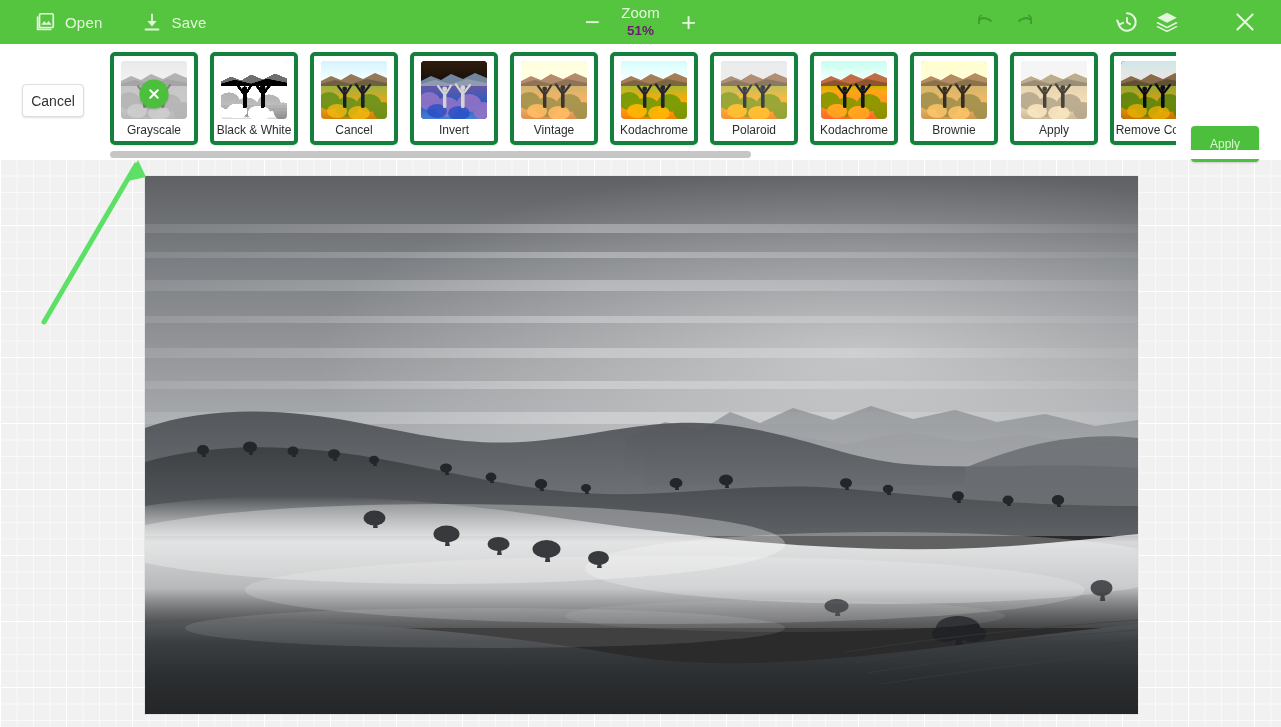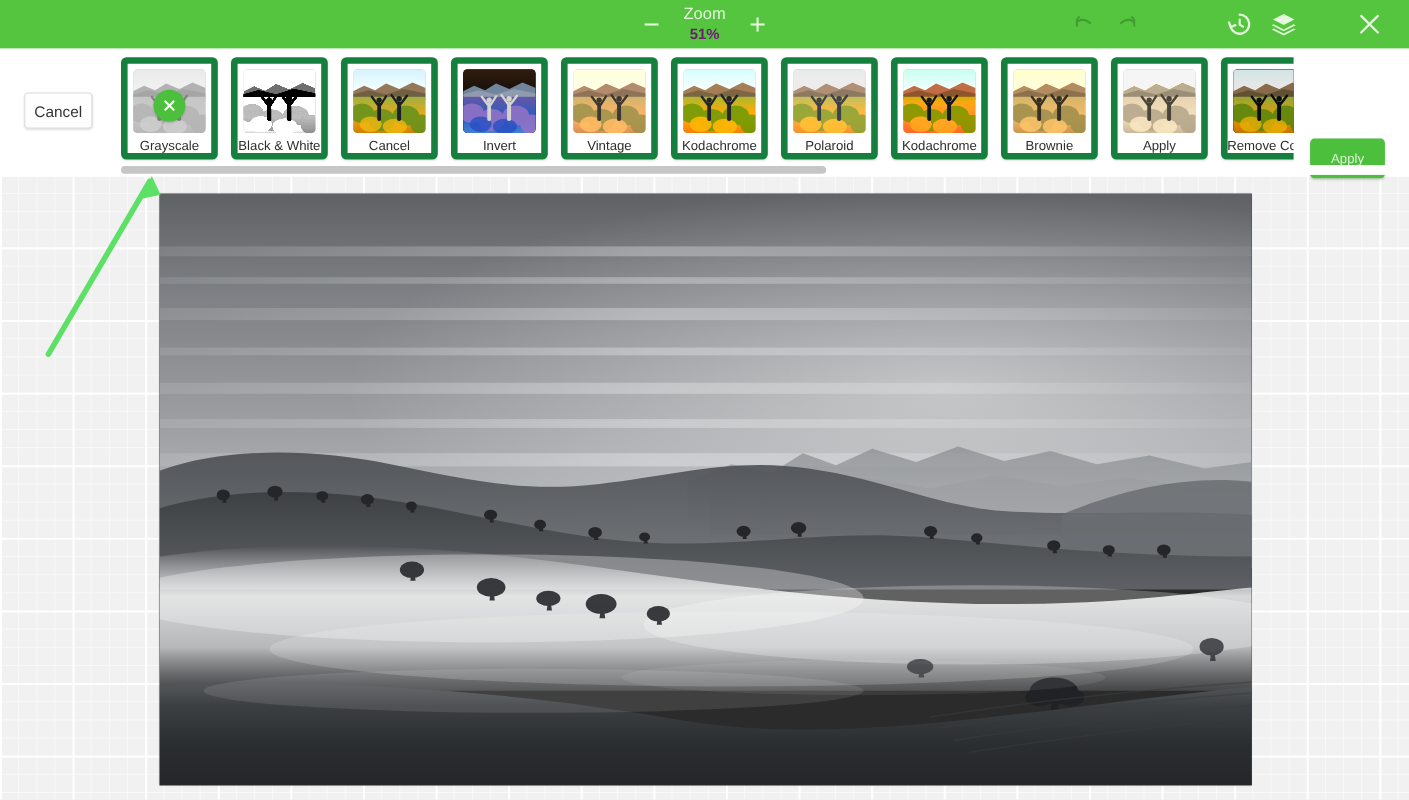--- a/index.html
+++ b/index.html
@@ -137,21 +137,21 @@
     height: 104px;
     align-items: flex-start;
     padding-top: 4px;
   }
   .filter-card {
     flex: 0 0 auto;
     width: 88px;
     height: 93px;
     margin-right: 12px;
     background: #ffffff;
-    border: 6px solid #15803d;
+    border: 4px solid #15803d;
     border-radius: 5px;
     box-shadow: 0 1px 2px rgba(0,0,0,0.10);
     display: flex; flex-direction: column;
     align-items: center;
     padding-top: 5px;
     cursor: pointer;
     position: relative;
     overflow: hidden;
   }
   .thumb {
@@ -235,20 +235,44 @@
     z-index: 60;
   }
 </style>
 </head>
 <body>
 
 <div id="app">
 
   <div class="toolbar">
 
+    <div class="tb-left">
+
+      <div class="tb-btn">
+        <span class="ico">
+          <svg width="22" height="22" viewBox="0 0 24 24">
+            <path d="M3 6h2v13h14v2H3V6z" fill="#e4f7dd"></path>
+            <rect x="6" y="3" width="15" height="15" rx="1.5" fill="none" stroke="#e4f7dd" stroke-width="1.9"></rect>
+            <path d="M8 15l3.2-4 2.4 2.6L16 11l3 4H8z" fill="#e4f7dd"></path>
+          </svg>
+        </span>
+        <span class="lbl">Open</span>
+      </div>
+
+      <div class="tb-btn">
+        <span class="ico">
+          <svg width="22" height="22" viewBox="0 0 24 24">
+            <path d="M11 3h2v8h4l-5 6-5-6h4V3z" fill="#e4f7dd"></path>
+            <rect x="4" y="19" width="16" height="2.2" rx="1" fill="#e4f7dd"></rect>
+          </svg>
+        </span>
+        <span class="lbl">Save</span>
+      </div>
+
+    </div>
 
     <div class="tb-center">
       <div class="zoom-group">
         <div class="zoom-mini">
           <span>−</span>
         </div>
         <div class="zoom-text">
           <span class="z-title">Zoom</span>
           <span class="z-val">51%</span>
         </div>

